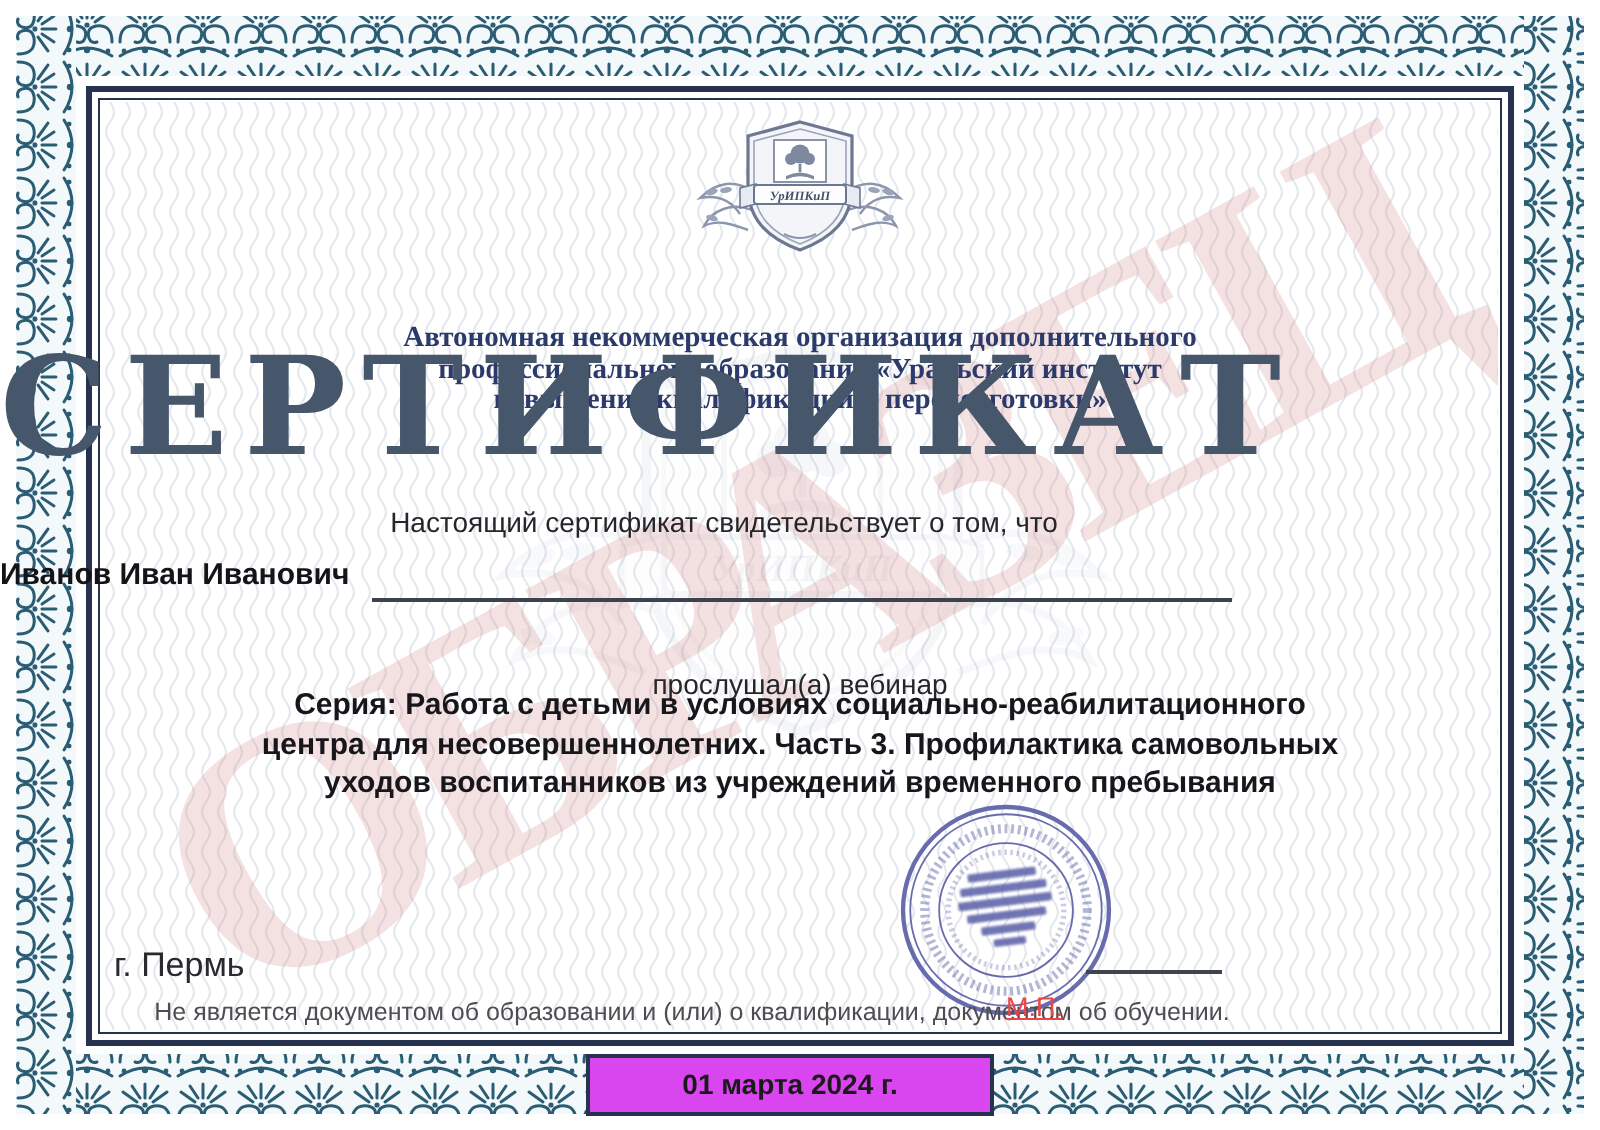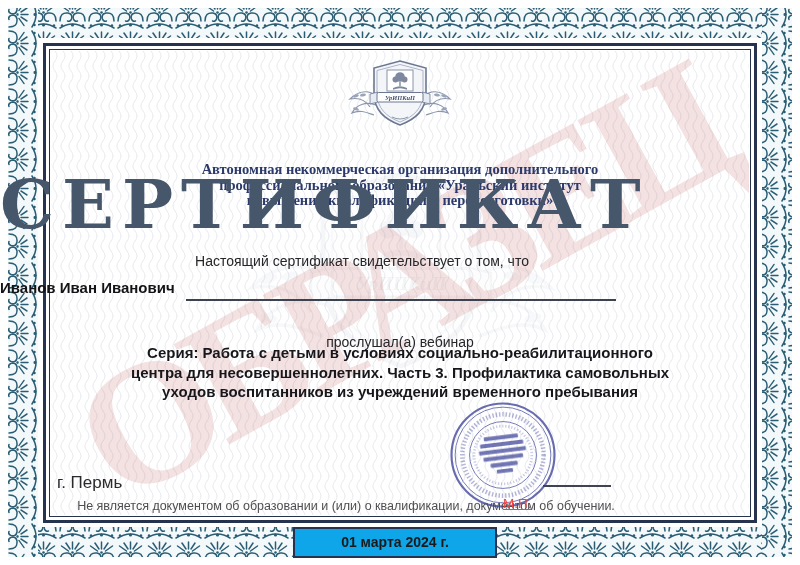--- a/index.html
+++ b/index.html
@@ -59,21 +59,21 @@
 
   
   .stamp { left:447px; top:399px; }
   .city-label { left:57px; top:473px; font-size:17px; color:#2a2a2e; }
   .director-block { left:265px; top:460px; font-size:13.5px; line-height:15.5px; color:#2a2a2e; }
   .seal-label { left:503px; top:496px; font-size:13.5px; color:#ef4444; z-index:5;text-decoration:underline; }
   .signature-line { left:543px; top:485px; width:68px; height:0; border-top:2px solid #3f4450; }
   .disclaimer { left:0; top:499px; width:692px; text-align:center; font-size:12.5px; color:#4e4e52; }
   .date-box {
     left:293px; top:527px; width:200px; height:27px;
-    background:#0ea5e9; border:2px solid var(--frame-line,#27334e);
+    background:#d946ef; border:2px solid var(--frame-line,#27334e);
     text-align:center; line-height:27px;
     font-size:14px; font-weight:bold; color:var(--date-text,#1a1a1a);
     z-index:6;
   }
 </style>
 </head>
 <body>
 
 <svg id="border-svg" class="abs" width="800" height="565" aria-hidden="true">
   <defs>

